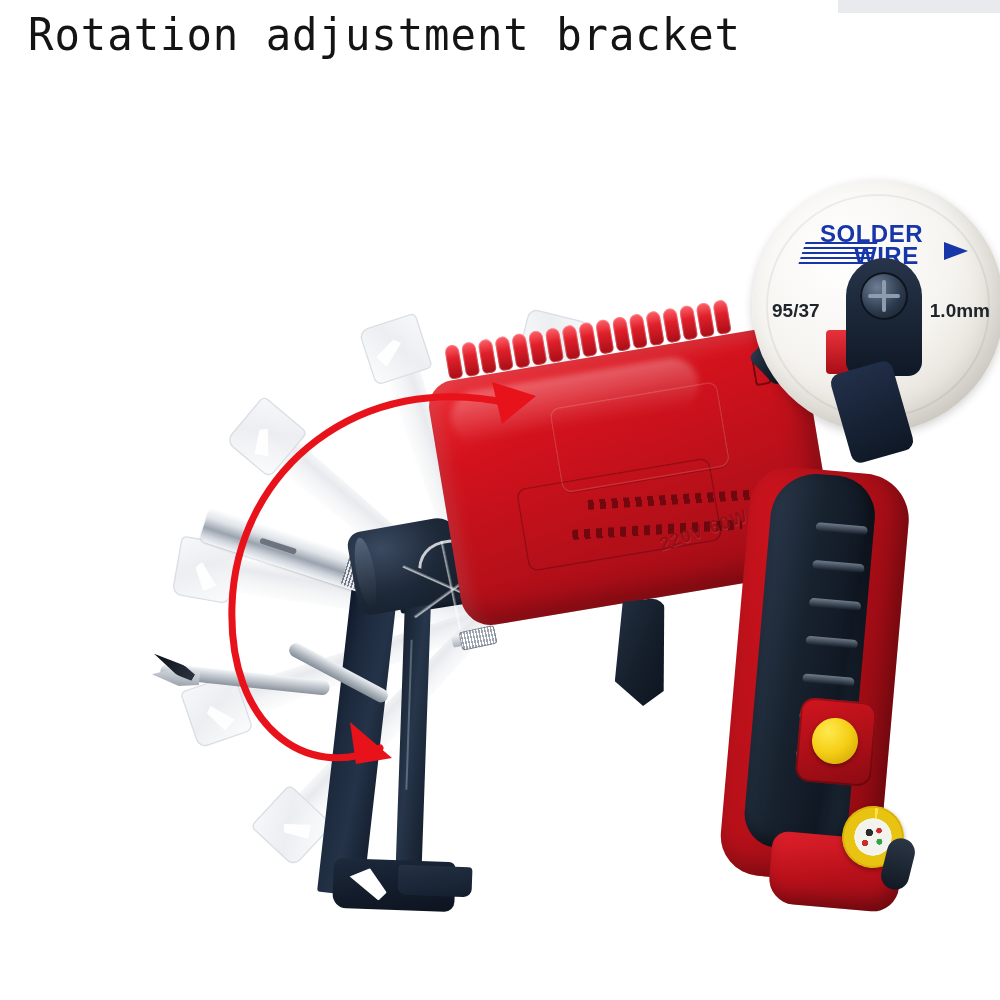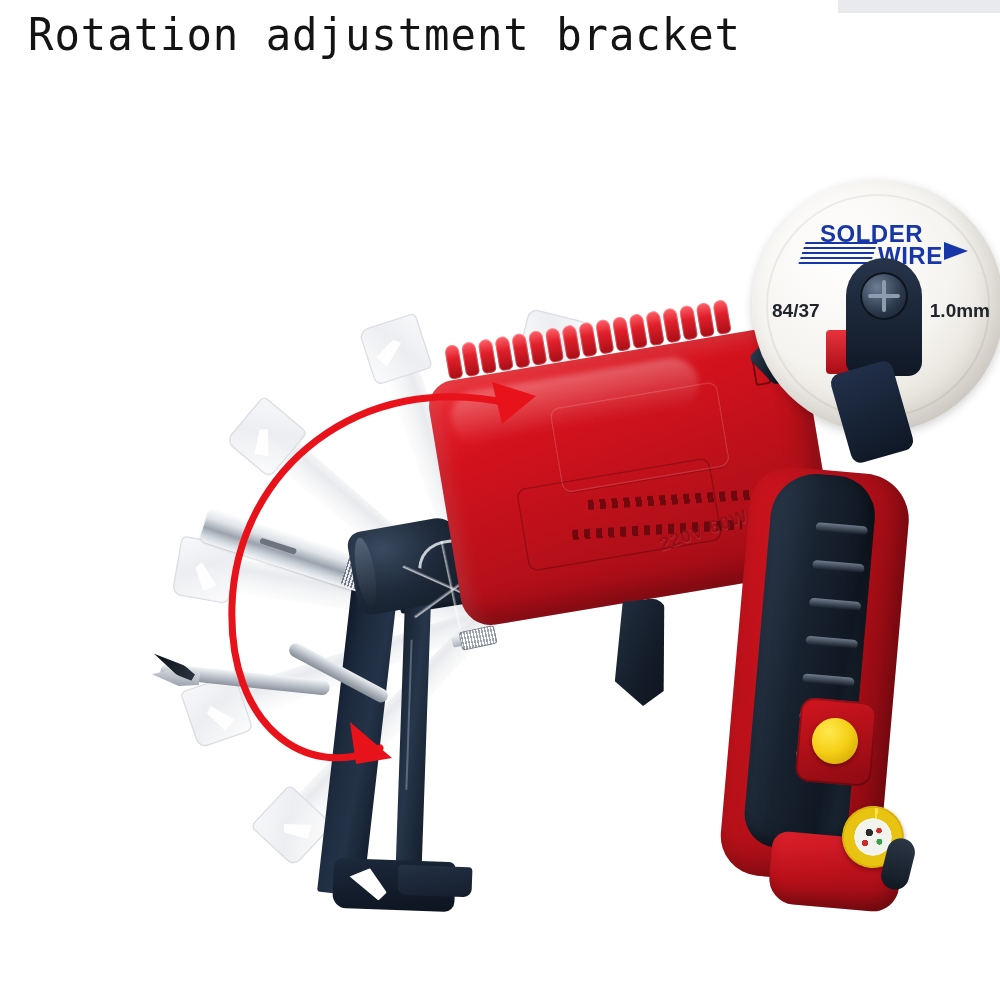--- a/index.html
+++ b/index.html
@@ -333,21 +333,21 @@
   }
   .spool-label{
     position:absolute;left:46px;top:40px;width:170px;height:48px;
   }
   .sl-solder{
     position:absolute;left:22px;top:0;font-weight:bold;font-size:24px;color:#1736a8;
     letter-spacing:.5px;font-family:Liberation Sans, sans-serif;
   }
   .sl-wire{
     position:absolute;left:56px;top:22px;font-weight:bold;font-size:24px;color:#1736a8;
-    letter-spacing:.5px;font-family:"Liberation Sans",sans-serif;margin-left:24px;
+    letter-spacing:.5px;font-family:"Liberation Sans",sans-serif;
   }
   .sl-stripes{
     position:absolute;left:4px;top:22px;width:72px;height:22px;
     background:repeating-linear-gradient(0deg,#1736a8 0 2px,transparent 2px 5px);
     transform:skewX(-18deg);
   }
   .sl-tri{
     position:absolute;left:146px;top:22px;width:24px;height:18px;
     background:#1736a8;clip-path:polygon(0 0,100% 50%,0 100%);
   }
@@ -514,21 +514,21 @@
     <span class="slot"></span>
   </div>
   <div class="spool">
     <span class="rim"></span>
     <div class="spool-label">
       <span class="sl-stripes"></span>
       <span class="sl-solder">SOLDER</span>
       <span class="sl-wire">WIRE</span>
       <span class="sl-tri"></span>
     </div>
-    <span class="sl-6337">84/37</span>
+    <span class="sl-6337">95/37</span>
     <span class="sl-mm">1.0mm</span>
     <span class="spool-red"></span>
     <span class="spool-hub"></span>
     <span class="spool-screw"></span>
     <span class="spool-tab"></span>
   </div>
 
   <svg class="arc" viewBox="0 0 1000 1000">
     <path d="M 512 404 C 360 368, 236 470, 232 606 C 228 726, 306 782, 380 748" fill="none" stroke="#e8121a" stroke-width="7" stroke-linecap="round"></path>
     <polygon points="536,396 492,382 502,424" fill="#e8121a"></polygon>

